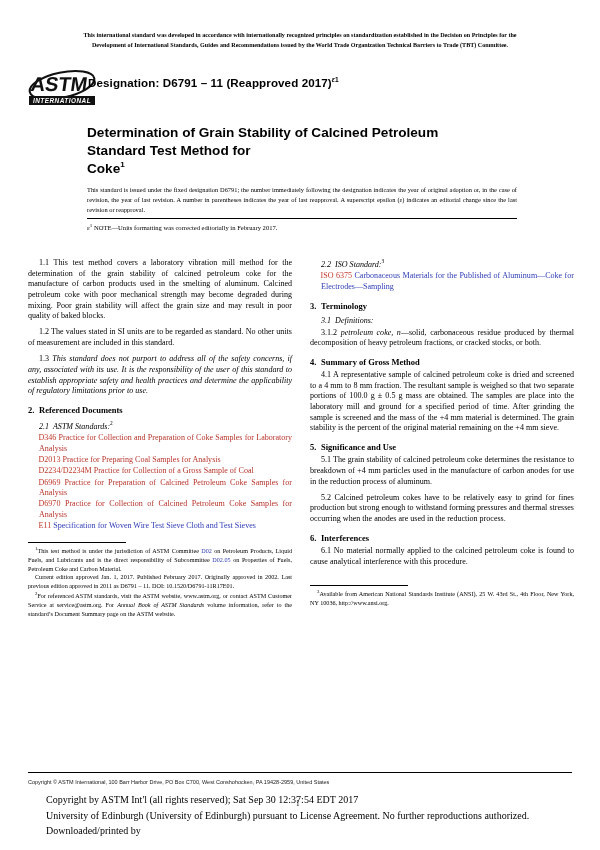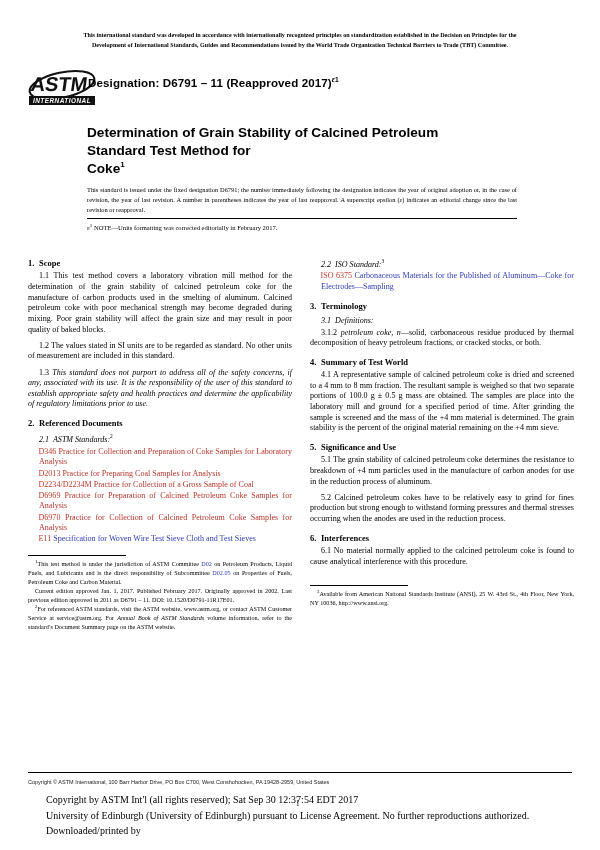--- a/index.html
+++ b/index.html
@@ -253,21 +253,20 @@
     <div>Standard Test Method for</div>
     <div><span>Coke</span><sup>1</sup></div>
   </div>
 
   <div class="fixed-note">This standard is issued under the fixed designation D6791; the number immediately following the designation indicates the year of original adoption or, in the case of revision, the year of last revision. A number in parentheses indicates the year of last reapproval. A superscript epsilon (ε) indicates an editorial change since the last revision or reapproval.</div>
   <div class="note-rule"></div>
   <div class="eps-note"><span>ε</span><sup>1</sup> <span>NOTE—Units formatting was corrected editorially in February 2017.</span></div>
 
   <div class="col col-left">
 
-    <h2 class="sec first"><span class="num">1.</span><span>Scope</span></h2>
 
     <p class="para"><span>1.1</span> <span>This test method covers a laboratory vibration mill method for the determination of the grain stability of calcined petroleum coke for the manufacture of carbon products used in the smelting of aluminum. Calcined petroleum coke with poor mechanical strength may become degraded during mixing. Poor grain stability will affect the grain size and may result in poor quality of baked blocks.</span></p>
 
     <p class="para"><span>1.2</span> <span>The values stated in SI units are to be regarded as standard. No other units of measurement are included in this standard.</span></p>
 
     <p class="para"><span>1.3</span> <span class="ital" style="font-style:italic">This standard does not purport to address all of the safety concerns, if any, associated with its use. It is the responsibility of the user of this standard to establish appropriate safety and health practices and determine the applicability of regulatory limitations prior to use.</span></p>
 
     <h2 class="sec"><span class="num">2.</span><span>Referenced Documents</span></h2>
 
     <p class="subhead"><span>2.1</span>&nbsp; <span>ASTM Standards:</span><sup>2</sup></p>
@@ -297,21 +296,21 @@
       <li><span class="std-id">ISO 6375</span> <span class="std-blue">Carbonaceous Materials for the Published of Aluminum—Coke for Electrodes—Sampling</span></li>
     </ul>
 
     <h2 class="sec"><span class="num">3.</span><span>Terminology</span></h2>
 
     <p class="subhead"><span>3.1</span>&nbsp; <span>Definitions:</span></p>
 
 
     <p class="para"><span>3.1.2</span> <span class="defterm">petroleum coke, n</span><span>—solid, carbonaceous residue produced by thermal decomposition of heavy petroleum fractions, or cracked stocks, or both.</span></p>
 
-    <h2 class="sec"><span class="num">4.</span><span>Summary of Test World</span></h2>
+    <h2 class="sec"><span class="num">4.</span><span>Summary of Gross Method</span></h2>
 
     <p class="para"><span>4.1</span> <span>A representative sample of calcined petroleum coke is dried and screened to a 4 mm to 8 mm fraction. The resultant sample is weighed so that two separate portions of 100.0 g ± 0.5 g mass are obtained. The samples are place into the laboratory mill and ground for a specified period of time. After grinding the sample is screened and the mass of the +4 mm material is determined. The grain stability is the percent of the original material remaining on the +4 mm sieve.</span></p>
 
     <h2 class="sec"><span class="num">5.</span><span>Significance and Use</span></h2>
 
     <p class="para"><span>5.1</span> <span>The grain stability of calcined petroleum coke determines the resistance to breakdown of +4 mm particles used in the manufacture of carbon anodes for use in the reduction process of aluminum.</span></p>
 
     <p class="para"><span>5.2</span> <span>Calcined petroleum cokes have to be relatively easy to grind for fines production but strong enough to withstand forming pressures and thermal stresses occurring when the anodes are used in the reduction process.</span></p>
 
     <h2 class="sec"><span class="num">6.</span><span>Interferences</span></h2>

